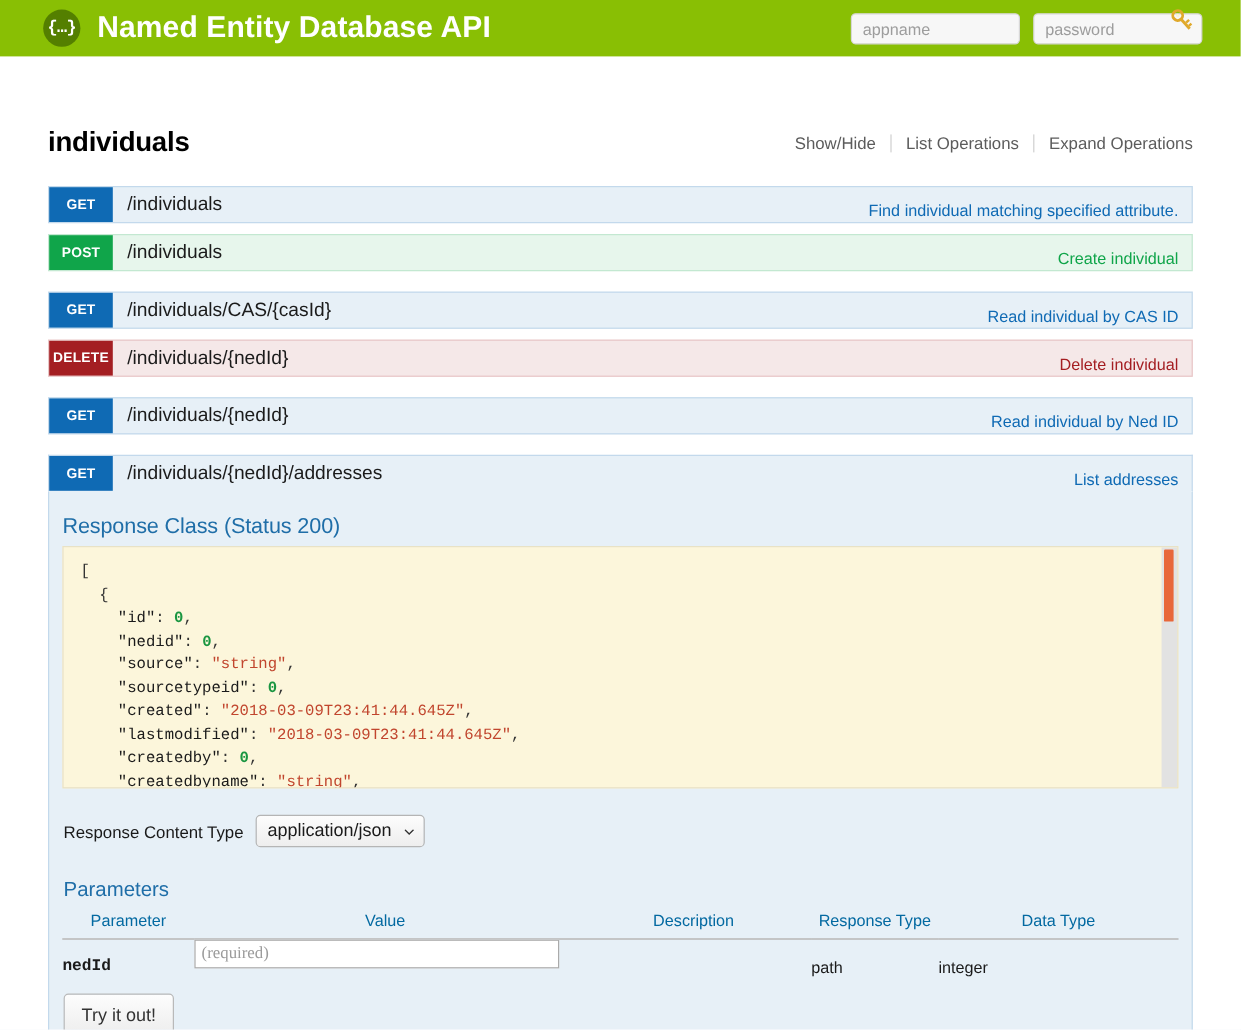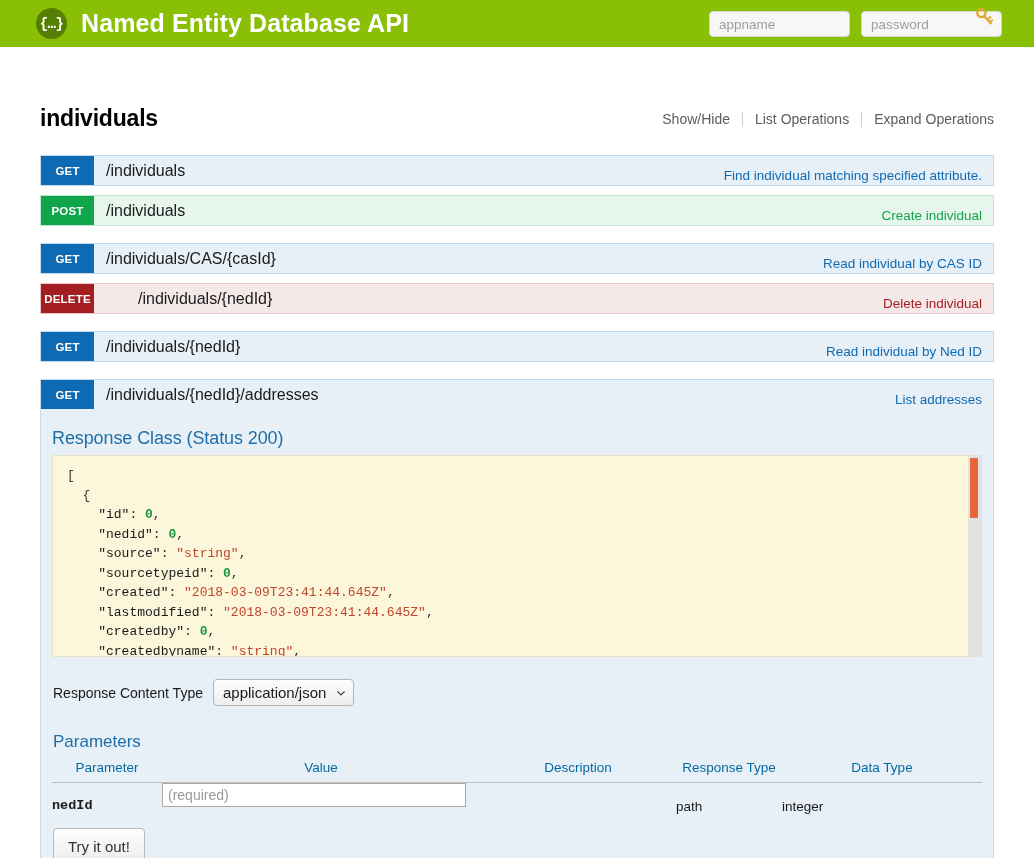--- a/index.html
+++ b/index.html
@@ -147,21 +147,21 @@
   }
   
   .op.get { background: #e7f0f7; border-color: #c3d9ec; margin-top: 17px; }
   .op.get .op-method { background: #0f6ab4; }
   .op.get .op-desc { color: #0f6ab4; }
   
   .op.post { background: #e7f6ec; border-color: #c3e8d1; }
   .op.post .op-method { background: #10a54a; }
   .op.post .op-desc { color: #10a54a; }
   
-  .op.delete { background: #f5e8e8; border-color: #e8c6c7; gap: 32px; }
+  .op.delete { background: #f5e8e8; border-color: #e8c6c7; }
   .op.delete .op-method { background: #a41e22; }
   .op.delete .op-desc { color: #a41e22; }
 
   
   .op.expanded { margin-bottom: 0; border-bottom-color: transparent; }
 
   
   .op-content {
     background: #e7f0f7;
     border: 1px solid #c3d9ec;
@@ -299,21 +299,21 @@
     padding-top: 15px !important;
   }
   .param-input {
     width: 304px;
     height: 24px;
     border: 1px solid #aaaaaa;
     background: #ffffff;
     padding: 0 5px;
     font-size: 14px;
     color: #333;
-    font-family: Liberation Sans, sans-serif;
+    font-family: Liberation Serif, serif;
     outline: none;
   }
   .param-input::placeholder { color: #9b9b9b; }
   .cell-plain { padding-top: 16px !important; font-size: 13.5px; }
 
   .submit-row { padding: 14px 0 20px 1px; }
   .btn-try {
     font-family: "Liberation Sans", sans-serif;
     font-size: 15px;
     color: #333333;

